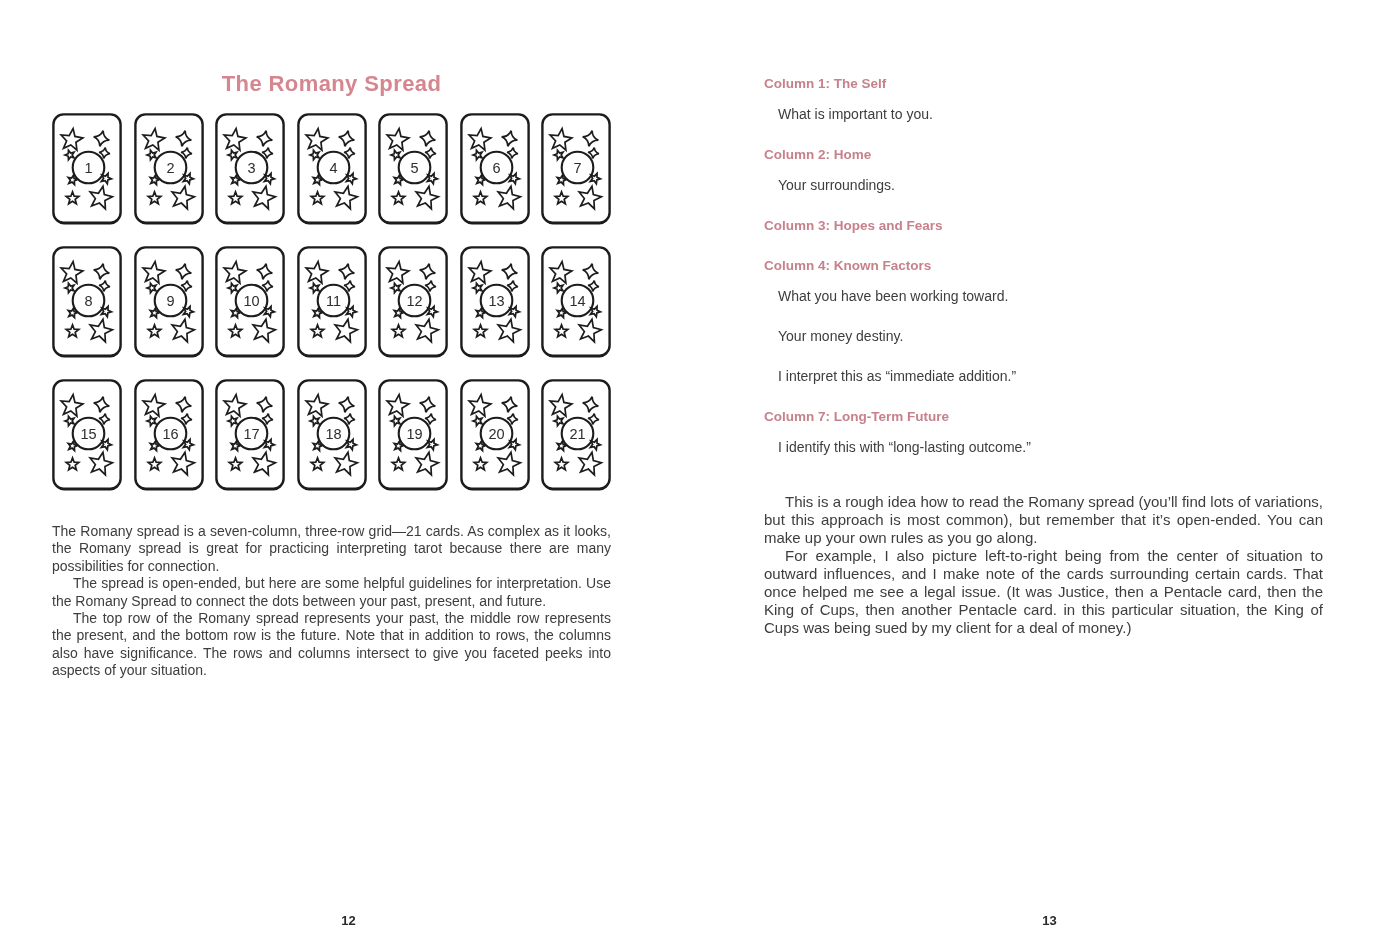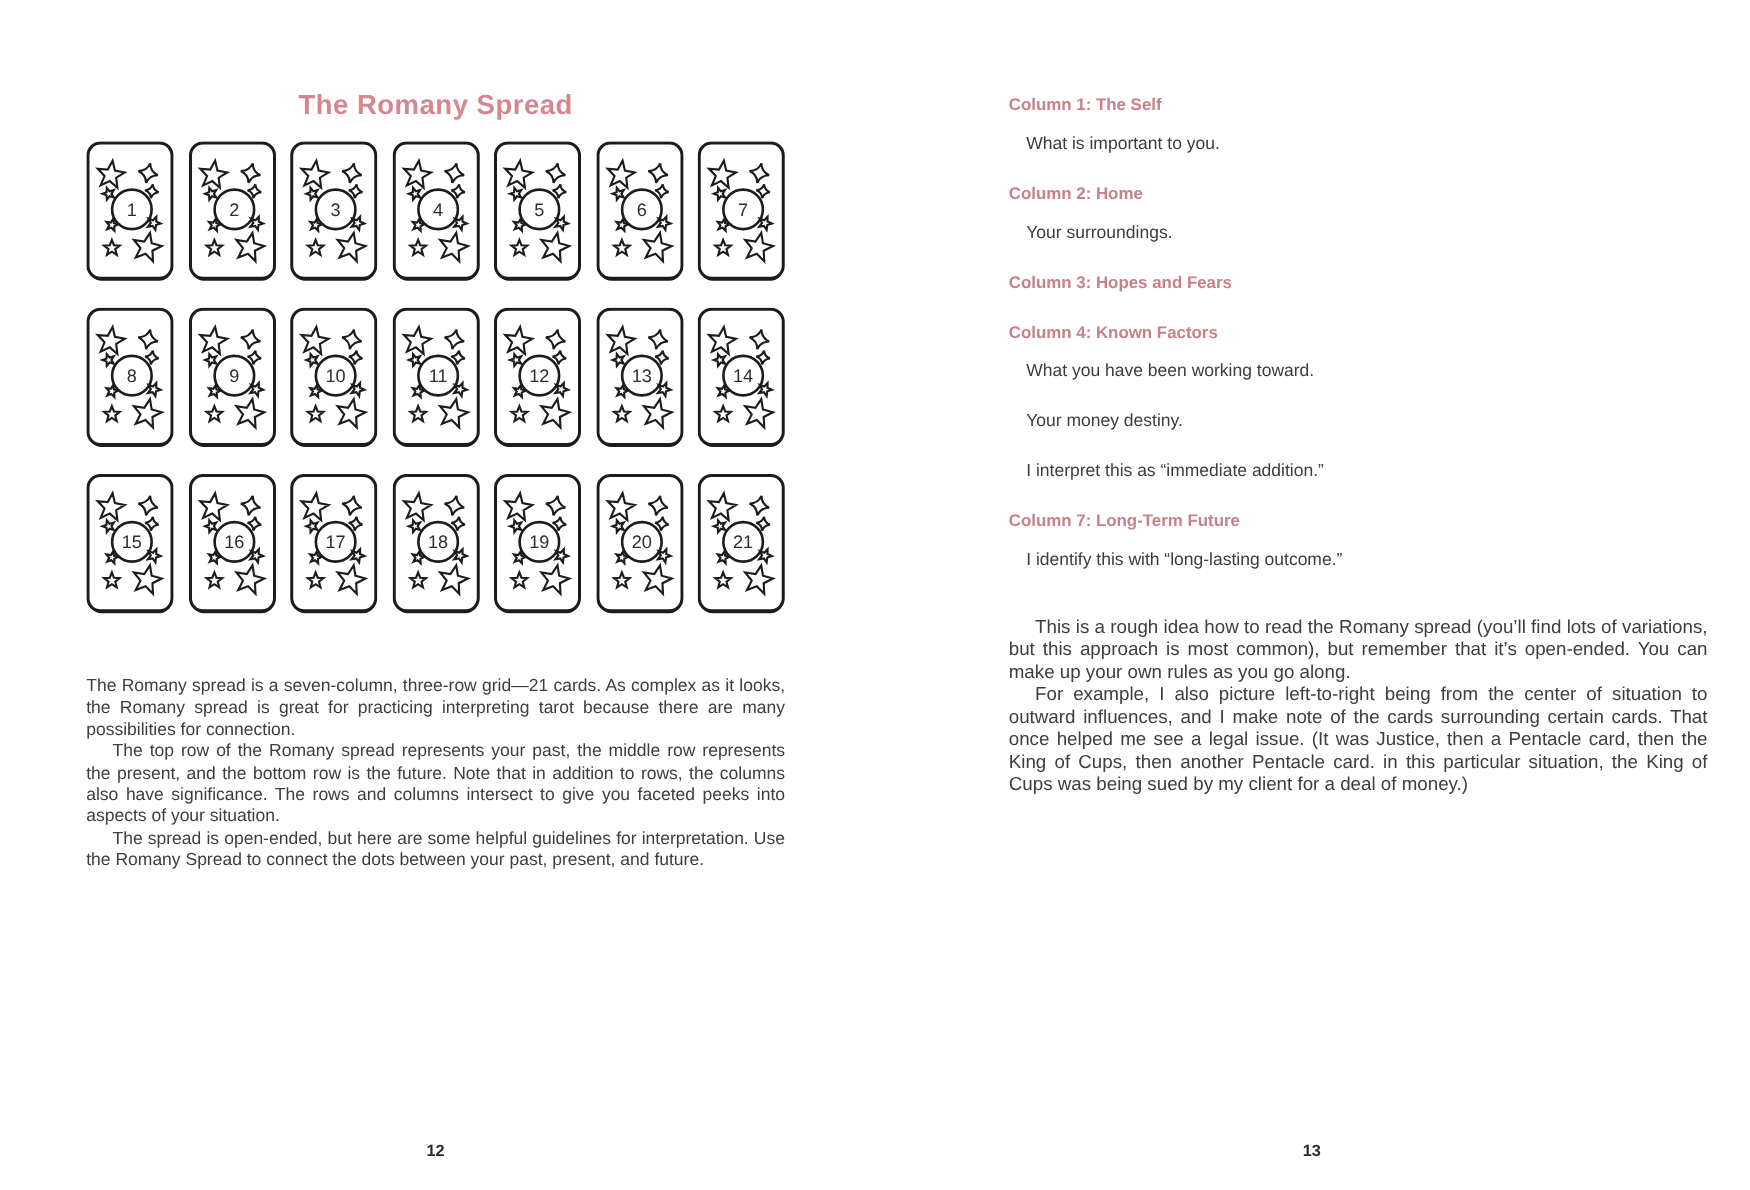--- a/index.html
+++ b/index.html
@@ -13,26 +13,26 @@
     position: relative;
     overflow: hidden;
     font-family: "Liberation Sans", sans-serif;
     color: var(--body-text, #3d3d3d);
   }
   .page {
     position: absolute;
     top: 0;
   }
   .left-page {
-    left: 69px;
+    left: 52px;
     top: 71px;
     width: 559px;
   }
   .right-page {
-    left: 807px;
+    left: 764px;
     top: 75px;
     width: 559px;
   }
   .page-title {
     margin: 0;
     text-align: center;
     font-size: 22px;
     line-height: 26px;
     font-weight: bold;
     letter-spacing: 0.4px;
@@ -61,21 +61,21 @@
     fill: #ffffff;
     stroke: var(--card-ink, #1c1c1c);
     stroke-width: 1.7;
   }
   .card-number {
     font-family: "Liberation Sans", sans-serif;
     font-size: 14.5px;
     fill: #2e2e2e;
   }
   .body-text {
-    margin-top: 48px;
+    margin-top: 31px;
     font-size: 14px;
     line-height: 17.4px;
     text-align: justify;
   }
   .body-text p { margin: 0; }
   p.indent { text-indent: 21px; }
   .column-block { margin-bottom: 23px; }
   .col-heading {
     margin: 0;
     font-size: 13.5px;
@@ -477,22 +477,22 @@
       <use href="#star5" xlink:href="#star5" transform="translate(54,65.5) rotate(22) scale(0.55)"></use>
       <use href="#star5" xlink:href="#star5" transform="translate(20.5,85.5) scale(0.66)"></use>
       <use href="#star5" xlink:href="#star5" transform="translate(48.5,85) rotate(12) scale(1.2)"></use>
     </g>
     <text class="card-number" x="36.5" y="59.5" text-anchor="middle">21</text>
   </svg>
 </div>
 
     <div class="body-text">
       <p>The Romany spread is a seven-column, three-row grid—21 cards. As complex as it looks, the Romany spread is great for practicing interpreting tarot because there are many possibilities for connection.</p>
+      <p class="indent">The spread is open-ended, but here are some helpful guidelines for interpretation. Use the Romany Spread to connect the dots between your past, present, and future.</p>
       <p class="indent">The top row of the Romany spread represents your past, the middle row represents the present, and the bottom row is the future. Note that in addition to rows, the columns also have significance. The rows and columns intersect to give you faceted peeks into aspects of your situation.</p>
-      <p class="indent">The spread is open-ended, but here are some helpful guidelines for interpretation. Use the Romany Spread to connect the dots between your past, present, and future.</p>
     </div>
   </section>
 
   <section class="page right-page">
     <div>
   <div class="column-block">
     <h3 class="col-heading">Column 1: The Self</h3>
     <p class="col-body">What is important to you.</p>
   </div>
 

